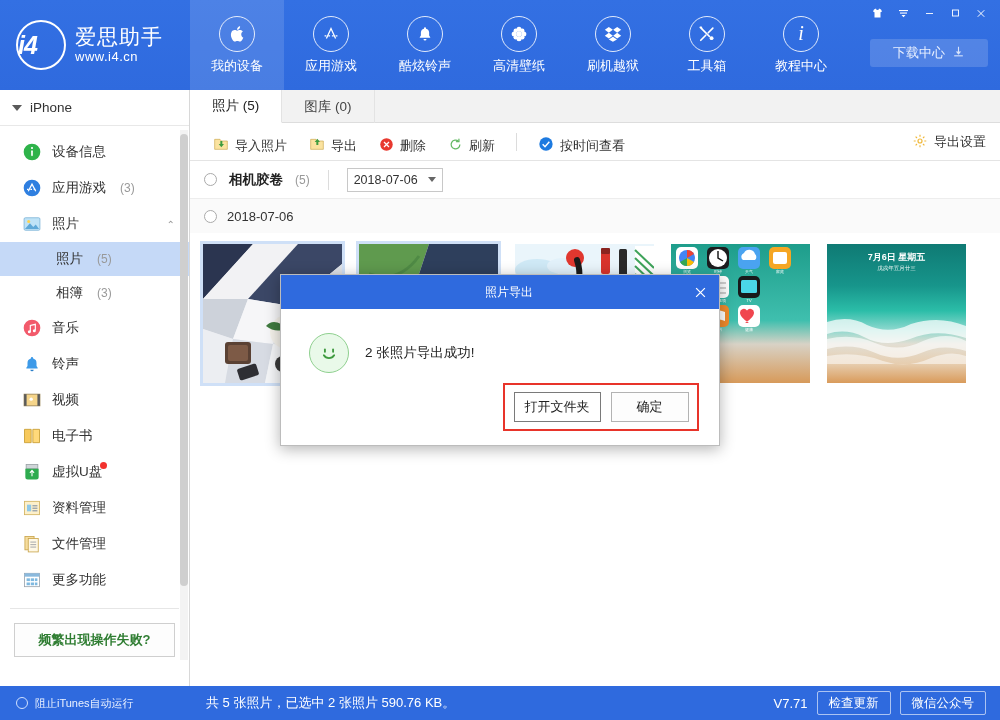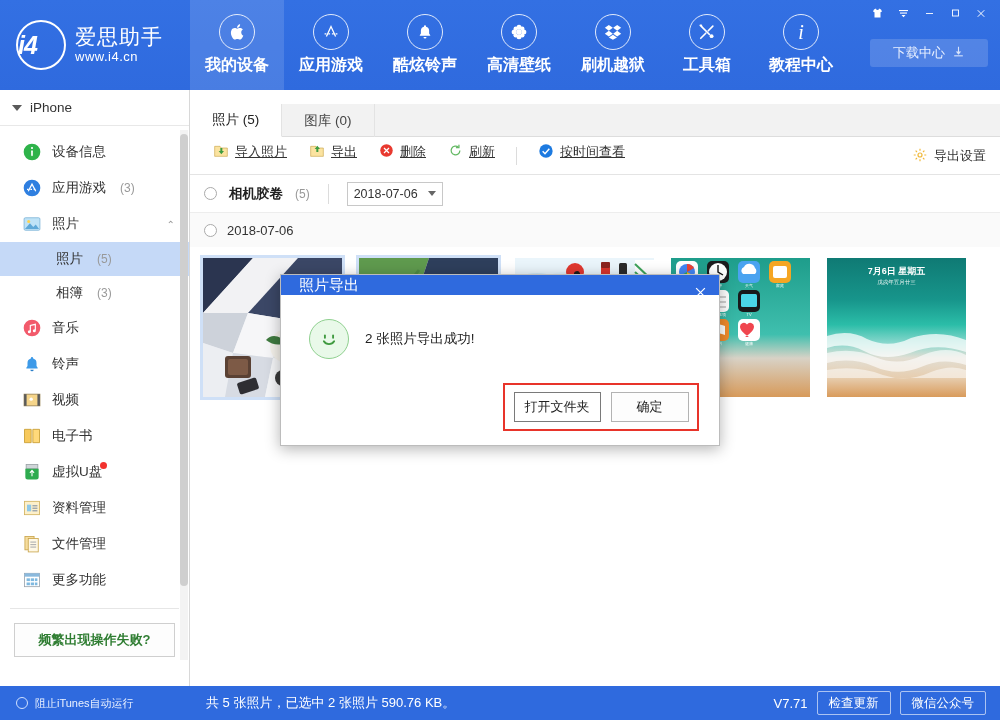--- a/index.html
+++ b/index.html
@@ -39,21 +39,21 @@
     align-items: center; justify-content: center; gap: 5px;
     color: #e8f0ff; cursor: pointer;
   }
   .navitem.active { background: rgba(255,255,255,.13); }
   .navcircle {
     width: 36px; height: 36px; border-radius: 50%;
     border: 1.5px solid rgba(255,255,255,.85);
     display: flex; align-items: center; justify-content: center;
   }
   .navcircle svg { display: block; }
-  .navlabel { font-size: 16px; color: #ffffff; font-weight: bold; }
+  .navlabel { font-size: 13px; color: #ffffff; }
 
   .wincontrols {
     position: absolute; right: 6px; top: 2px; height: 22px;
     display: flex; align-items: center;
   }
   .winbtn {
     width: 26px; height: 21px; display: flex; align-items: center; justify-content: center;
     color: #ffffff; cursor: pointer;
   }
 
@@ -104,37 +104,37 @@
     position: absolute; right: 1px; top: 40px; width: 8px; height: 530px;
     background: #f3f3f3;
   }
   .side-scroll .thumb {
     position: absolute; left: 0; top: 4px; width: 8px; height: 452px;
     background: #cfcfcf; border-radius: 4px;
   }
 
   
   .main {
-    position: absolute; left: 190px; top: 104px; width: 810px; height: 596px;
+    position: absolute; left: 190px; top: 90px; width: 810px; height: 596px;
     background: #ffffff;
   }
   .tabbar { height: 33px; background: #f2f2f2; display: flex; border-bottom: 1px solid #ddd; }
   .tab {
     padding: 0 22px; height: 33px; display: flex; align-items: center;
     font-size: 13.5px; color: #444; cursor: pointer; border-right: 1px solid #e3e3e3;
   }
   .tab.active { background: #ffffff; color: #222; border-bottom: 1px solid #fff; margin-bottom: -1px; }
 
   .toolbar {
     height: 38px; display: flex; align-items: center; gap: 4px;
     padding: 0 14px; border-bottom: 1px solid #e4e4e4; position: relative;
   }
   .tbtn {
-    display: flex; align-items: flex-start; gap: 6px; height: 26px;
-    padding: 0 9px; font-size: 13px; color: #333; cursor: pointer; border-radius: 3px; text-decoration: underline;
+    display: flex; align-items: flex-end; gap: 6px; height: 26px;
+    padding: 0 9px; font-size: 13px; color: #333; cursor: pointer; border-radius: 3px;
   }
   .tb-sep { width: 1px; height: 18px; background: #dcdcdc; margin: 0 8px; }
   .toolbar-right {
     position: absolute; right: 14px; top: 0; height: 38px;
     display: flex; align-items: center; gap: 6px;
     font-size: 13px; color: #333; cursor: pointer;
   }
 
   .filterbar {
     height: 38px; display: flex; align-items: center; padding: 0 14px;
@@ -188,22 +188,22 @@
   
   .dlg-shadow {
     position: absolute; left: 280px; top: 274px; width: 440px; height: 172px;
     box-shadow: 0 3px 14px rgba(0,0,0,.30);
   }
   .dialog {
     position: absolute; left: 280px; top: 274px; width: 440px; height: 172px;
     background: #ffffff; border: 1px solid #bcbcbc;
   }
   .dlg-title {
-    height: 20px; background: #2f6ade; display: flex; align-items: center;
-    padding-left: 18px; color: #fff; font-size: 15px; position: relative;
+    height: 34px; background: #2f6ade; display: flex; align-items: center;
+    padding-left: 18px; color: #fff; font-size: 12px; position: relative; justify-content: center;
   }
   .dlg-close {
     position: absolute; right: 0; top: 0; width: 38px; height: 34px;
     display: flex; align-items: center; justify-content: center;
     color: #fff; font-size: 17px; cursor: pointer;
   }
   .dlg-body { display: flex; align-items: center; gap: 16px; padding: 24px 0 0 28px; }
   .smiley {
     width: 40px; height: 40px; border-radius: 50%;
     border: 1.5px solid #8fd08f; background: #e9f9e9;

